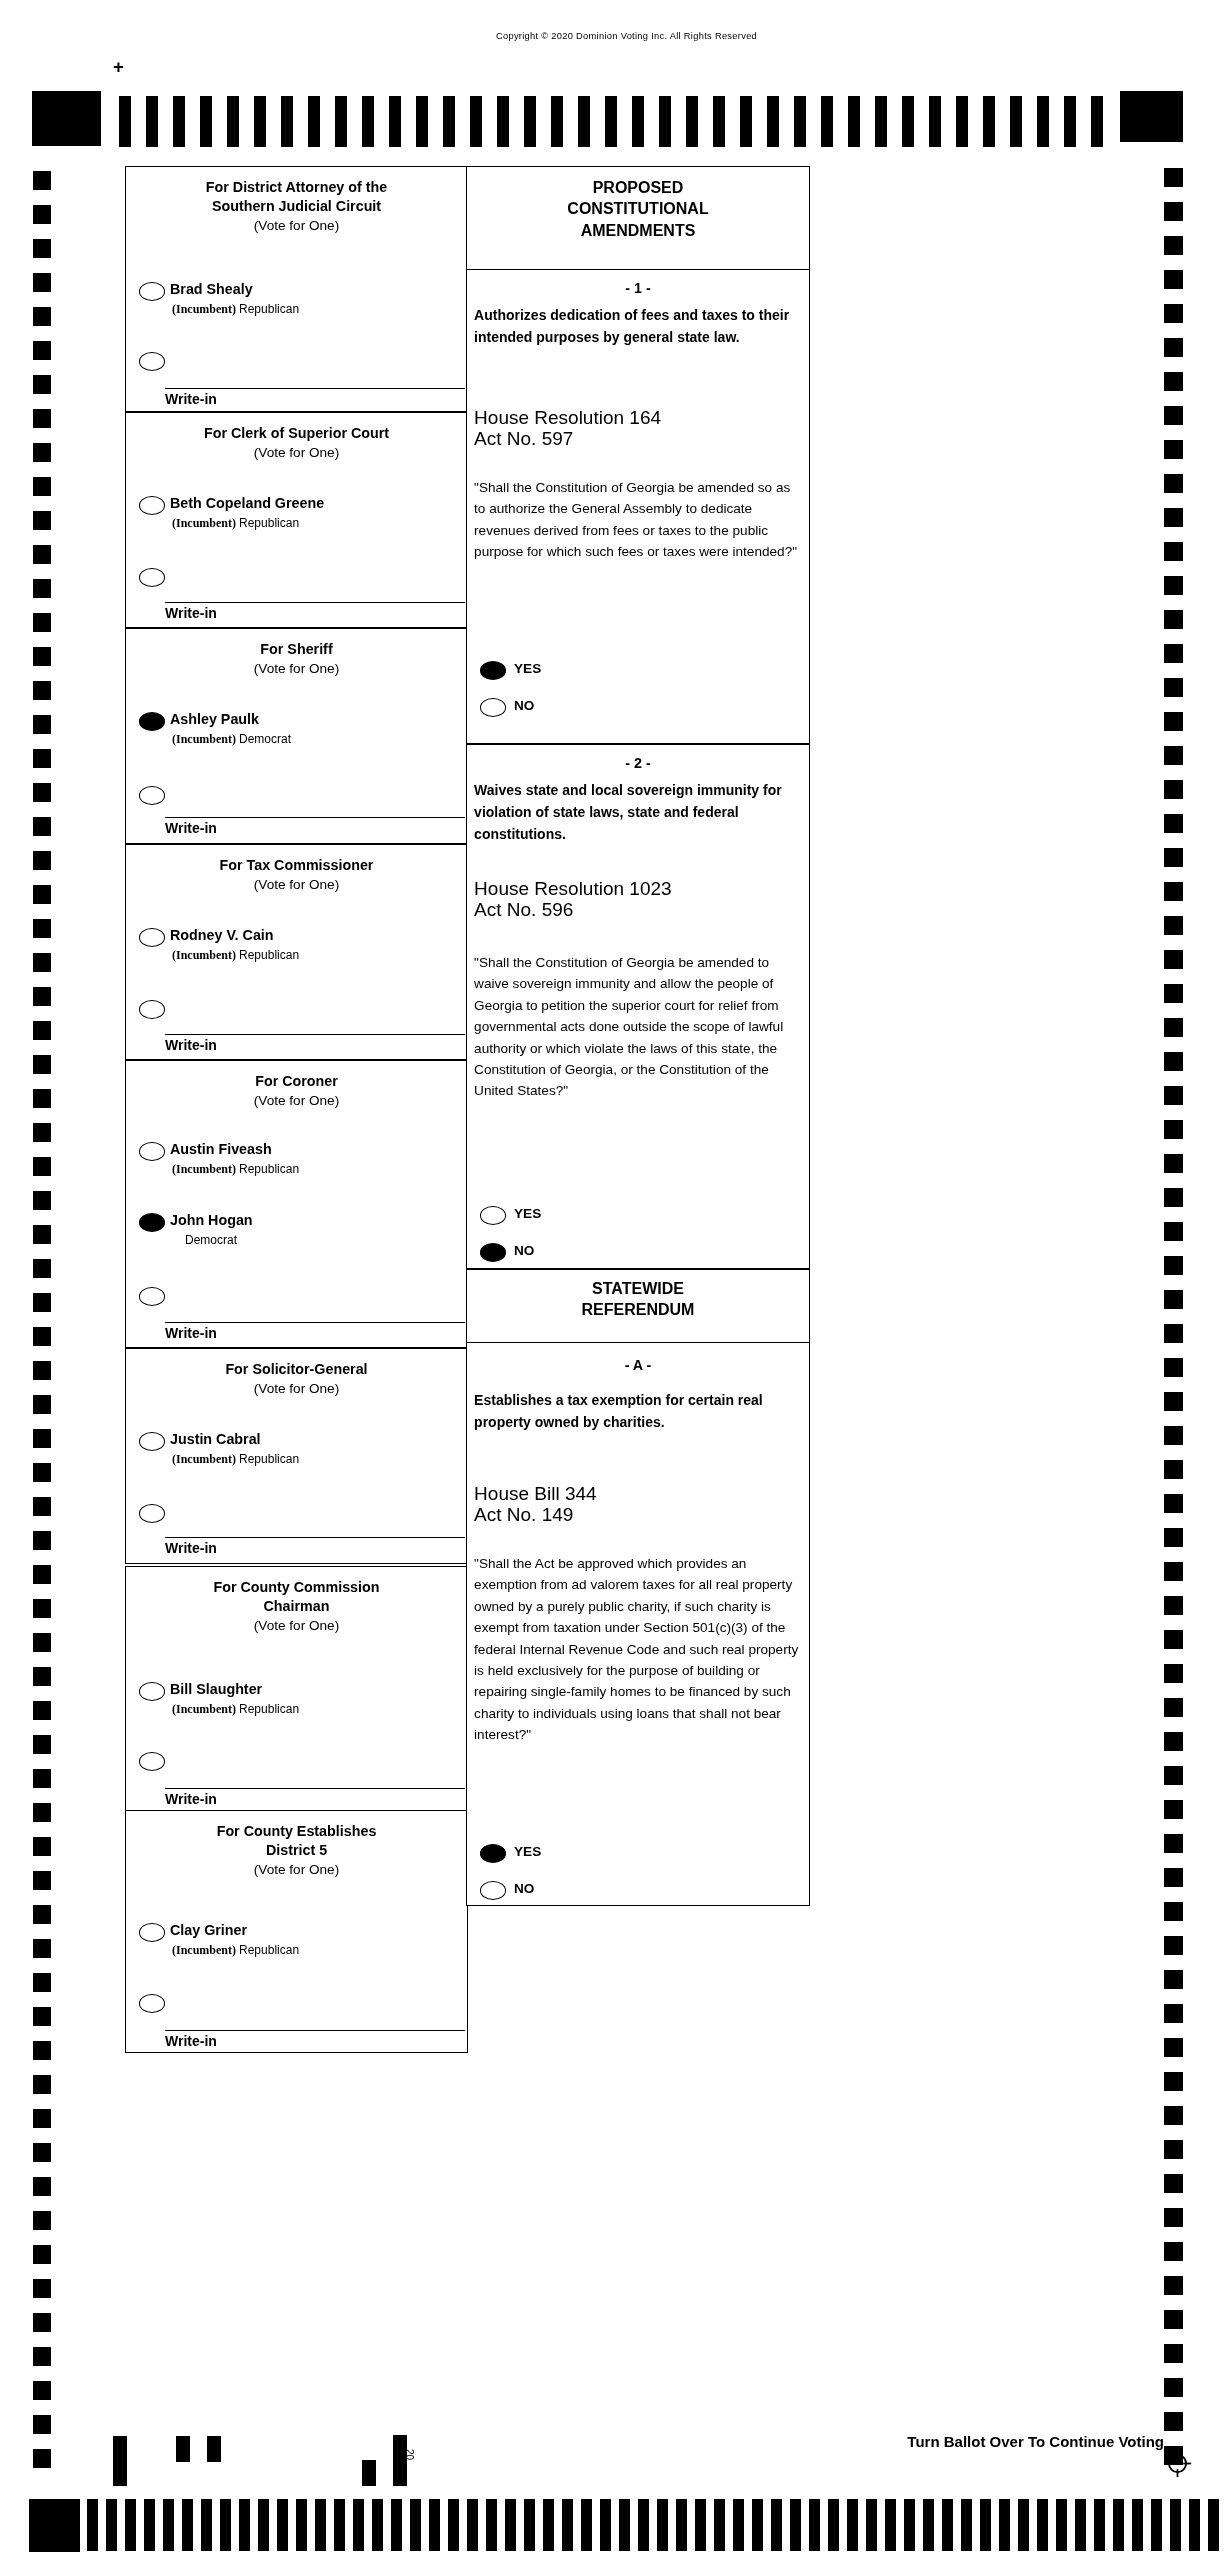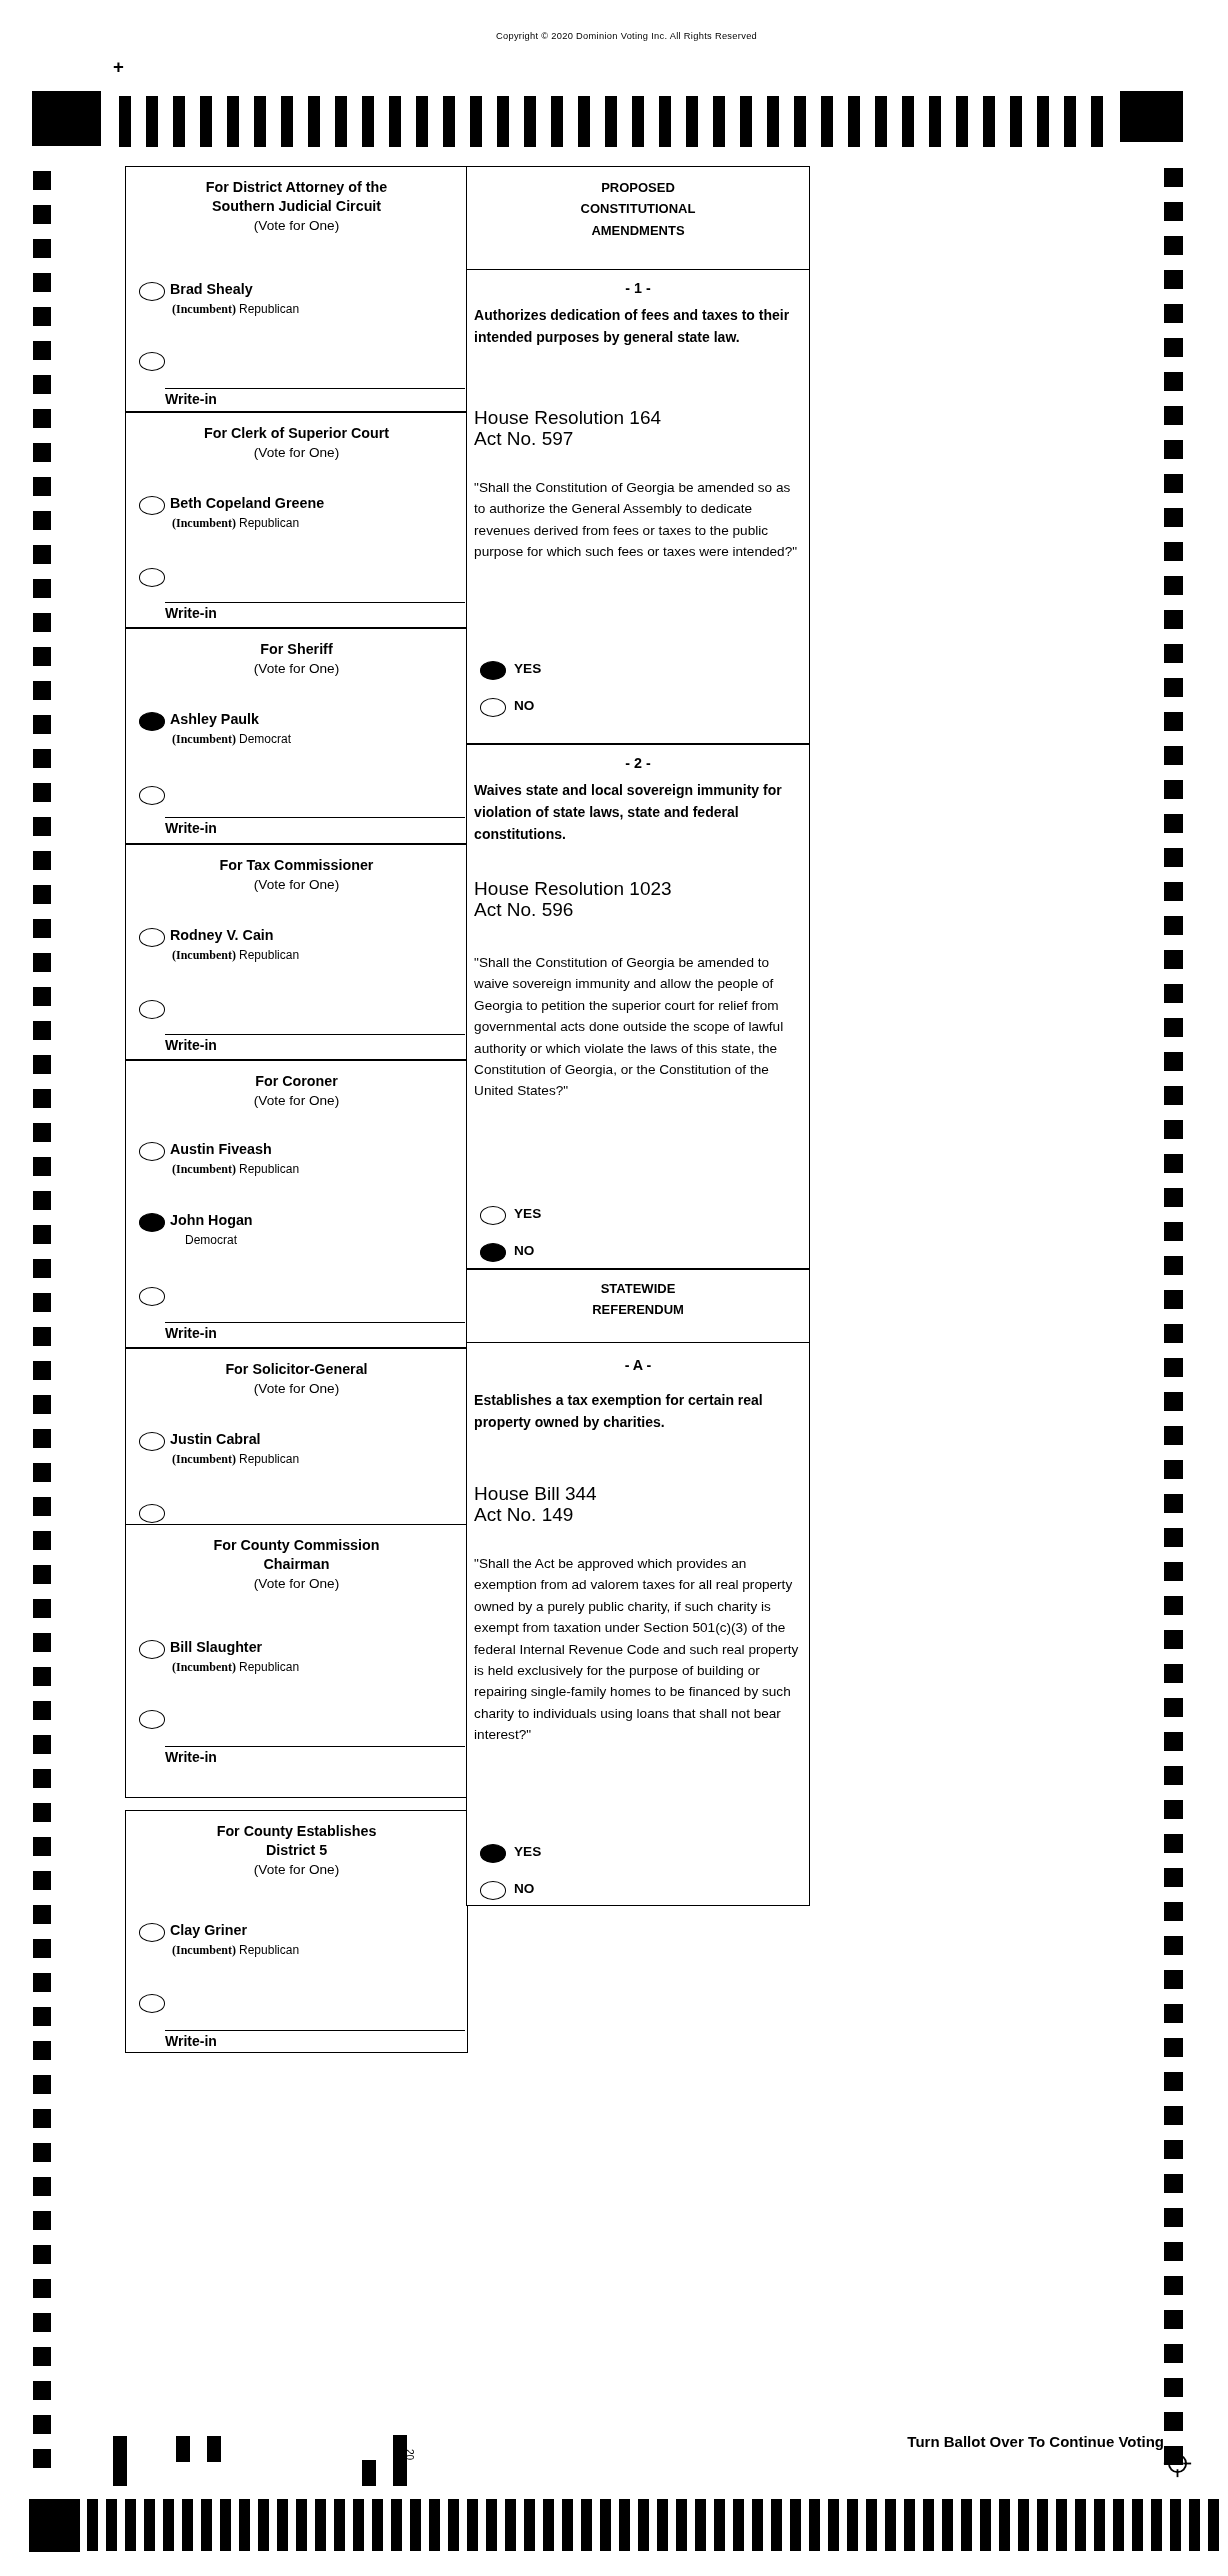--- a/index.html
+++ b/index.html
@@ -24,21 +24,21 @@
   .oval { position:absolute; left:13px; top:1.4px; width:26px; height:18.6px;
           border:1.8px solid #000; border-radius:50%; background:#fff; box-sizing:border-box; }
   .oval.filled { background:#000; }
   .cand-name { position:absolute; left:44px; top:0; font-weight:bold; font-size:14.3px; white-space:nowrap; }
   .cand-detail { position:absolute; left:46px; top:21.4px; font-size:12px; white-space:nowrap; }
   .cand-detail b { margin-right:3px;font-family:Liberation Serif, serif; }
   .writein { position:absolute; left:39px; right:2.1px; }
   .writein-line { border-top:1.4px solid #000; height:0; }
   .writein-label { font-weight:bold; font-size:14px; padding-top:2.1px; }
   
-  .section-header { text-align:center; font-weight:bold; font-size:13px; line-height:21.4px; padding-top:10px; }
+  .section-header { text-align:center; font-weight:bold; font-size:16px; line-height:21.4px; padding-top:10px; }
   .m-num { position:absolute; left:0; right:0; text-align:center; font-weight:bold; font-size:14.3px; }
   .m-summary { position:absolute; left:7.1px; right:10px; font-weight:bold; font-size:14px; line-height:22px; }
   .m-auth { position:absolute; left:7.1px; right:9px; font-size:19px; line-height:21.4px; }
   .m-question { position:absolute; left:7.1px; right:5.7px; font-size:13.6px; line-height:21.4px; }
   .choice { position:absolute; left:0; right:0; height:26px; }
   .choice-label { position:absolute; left:47px; top:0.7px; font-weight:bold; font-size:13.6px; }
   
   .copyright { position:absolute; top:31px; left:12px; width:100%; text-align:center;
                font-size:9.3px; letter-spacing:0.3px; }
   .turn-over { position:absolute; left:707px; top:2433px; width:457px; text-align:right;
@@ -176,21 +176,21 @@
     </div>
     <div class="cand" style="top:154px;">
       <span class="oval"></span>
     </div>
     <div class="writein" style="top:188px;">
       <div class="writein-line"></div>
       <div class="writein-label">Write-in</div>
     </div>
   </div>
 
-  <div class="box" style="left:125px;top:1524px;width:343px;height:274px;">
+  <div class="box" style="left:125px;top:1566px;width:343px;height:274px;">
     <div class="race-title">
       <div>For County Commission</div>
       <div>Chairman</div>
     </div>
     <div class="race-instr">(Vote for One)</div>
     <div class="cand" style="top:114px;">
       <span class="oval"></span>
       <span class="cand-name">Bill Slaughter</span>
       <span class="cand-detail"><b>(Incumbent)</b><span>Republican</span></span>
     </div>

